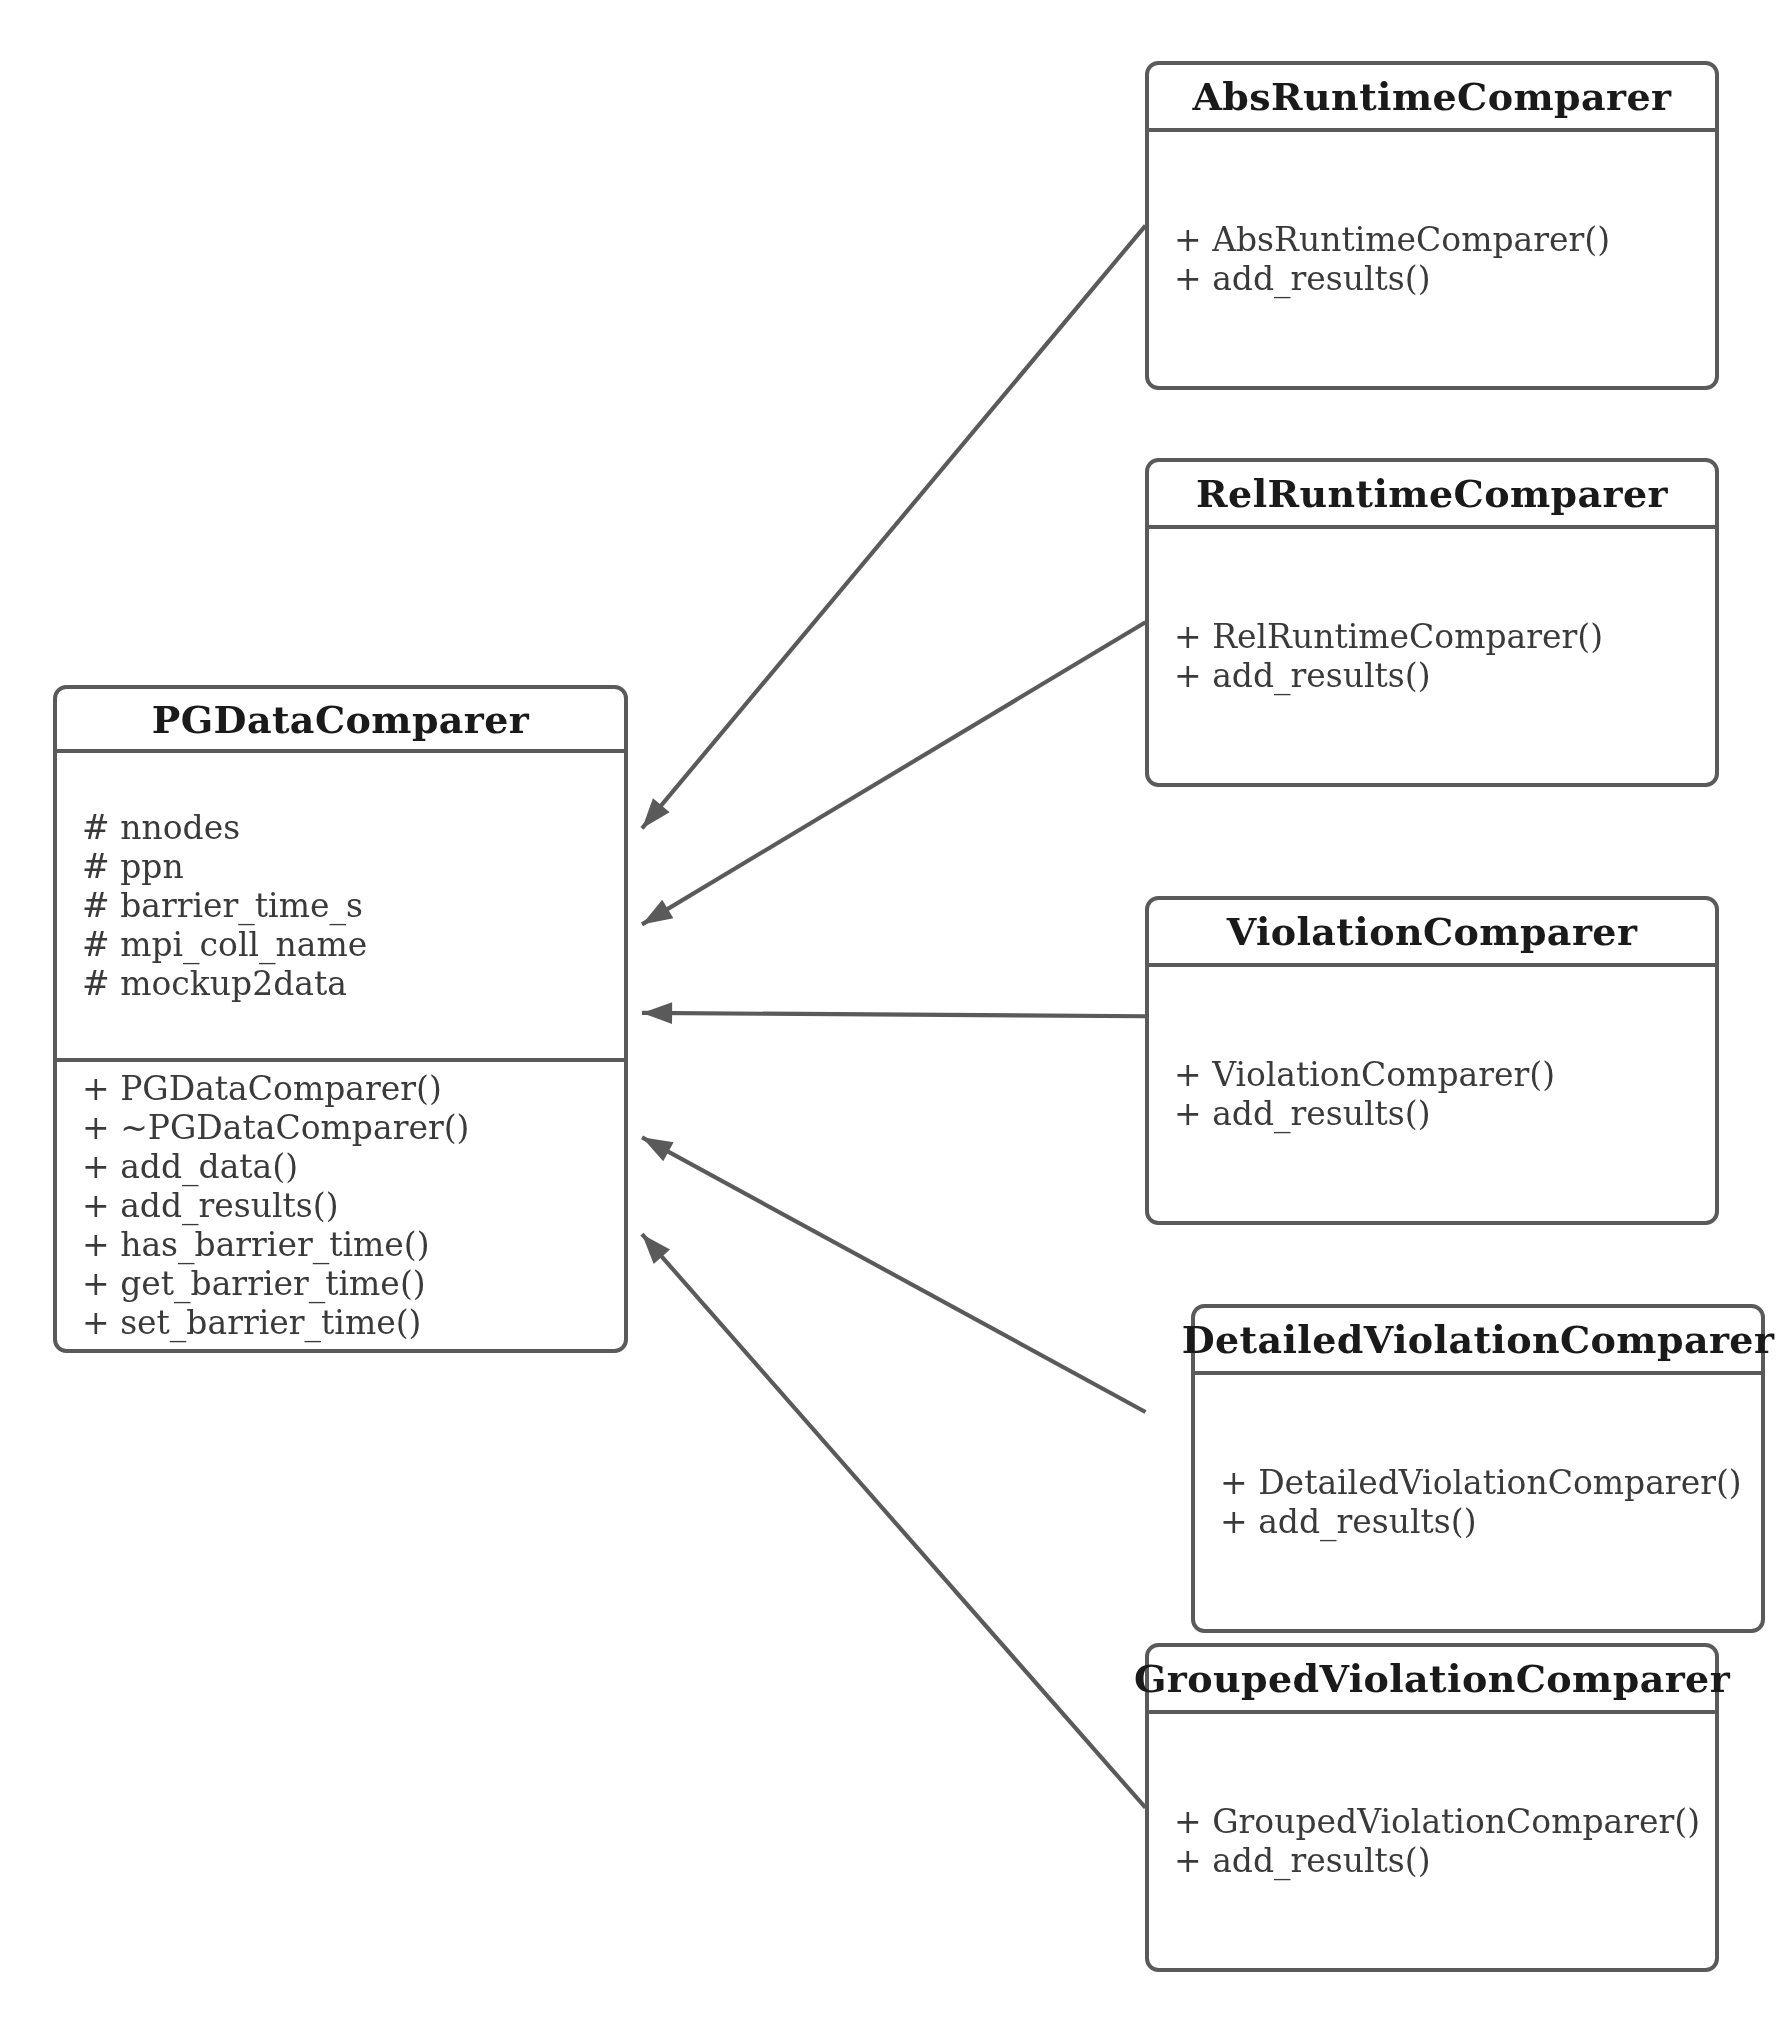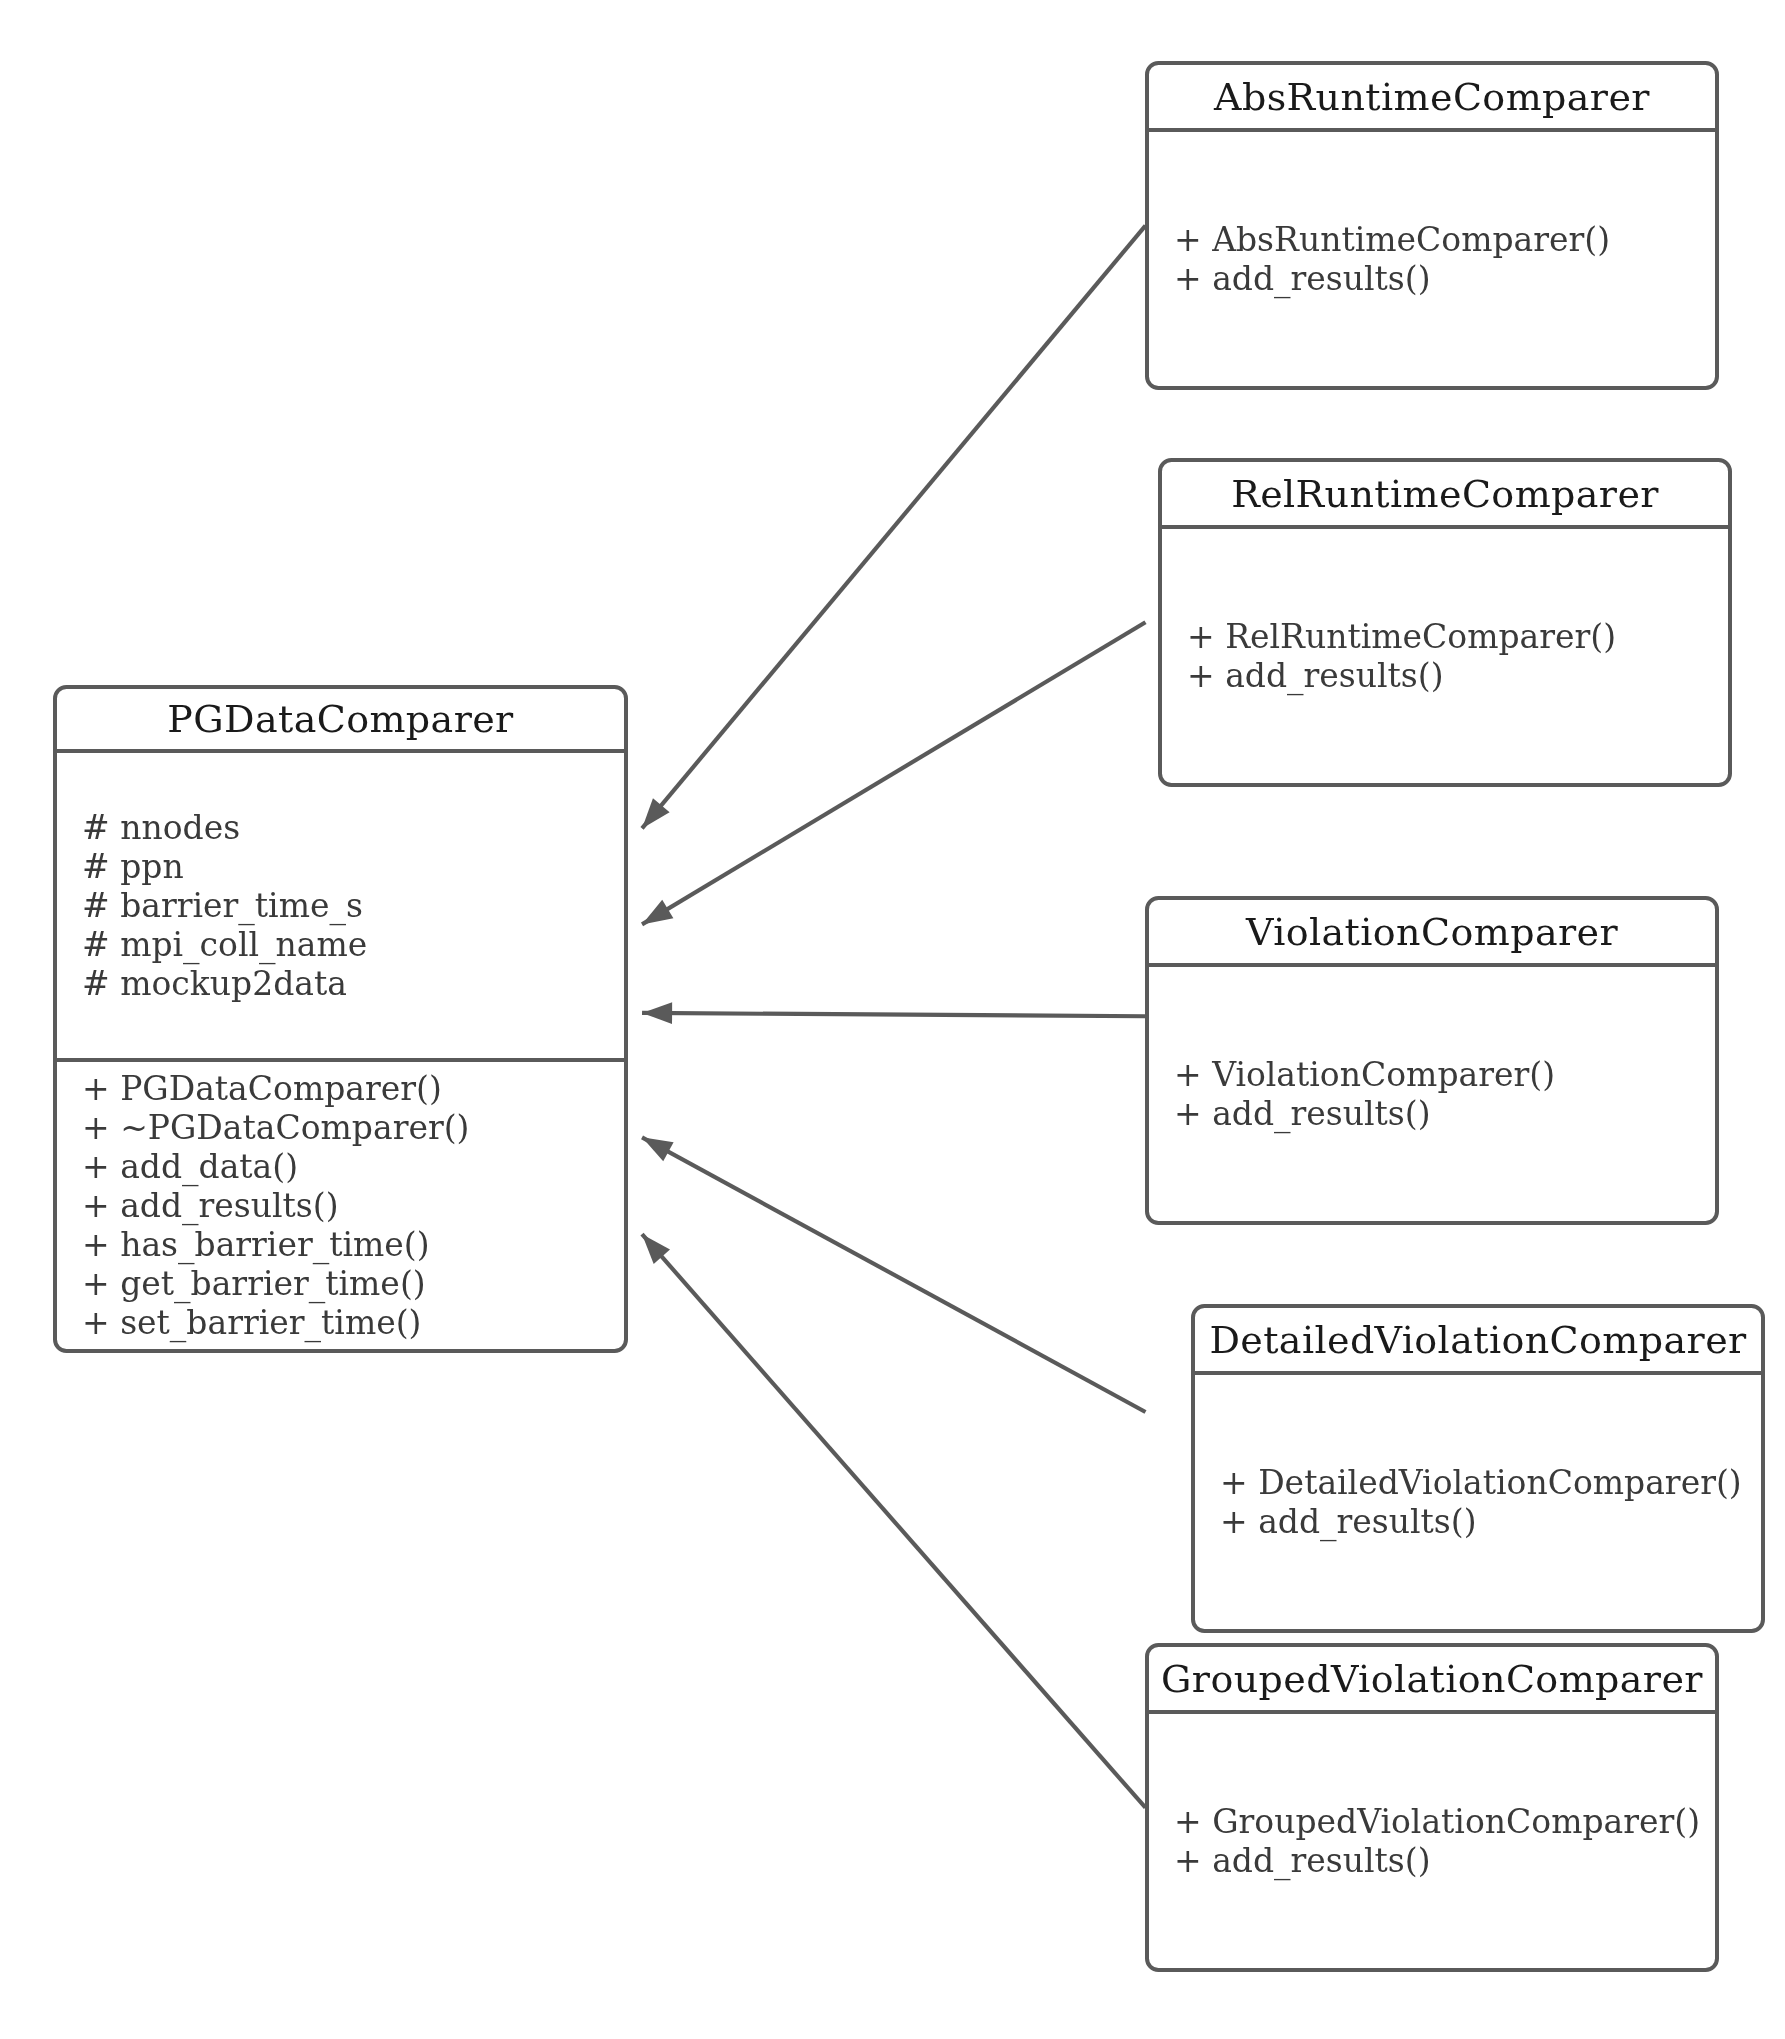--- a/index.html
+++ b/index.html
@@ -29,21 +29,21 @@
     border-radius: 13.4px;
     box-sizing: border-box;
     display: flex;
     flex-direction: column;
   }
   .uml-title {
     display: flex;
     align-items: center;
     justify-content: center;
     border-bottom: 4.2px solid #5a5a5a;
-    font-weight: normal;
+    font-weight: bold;
     font-size: 38px;
     color: #1a1a1a;
     letter-spacing: 0.4px;
     flex: 0 0 auto;
   }
   .uml-compartment {
     display: flex;
     align-items: center;
     box-sizing: border-box;
     flex: 1 1 auto;
@@ -62,21 +62,21 @@
     width: 100%;
   }
   
   #box-pg       { left: 53px;   top: 685px;  width: 575px; height: 668px; }
   #box-pg .uml-title { height: 60px; }
   #box-pg .attrs-compartment { height: 309px; }
   
   .derived-box  { left: 1145px; width: 574px; height: 329px; }
   .derived-box .uml-title { height: 63px; }
   #box-d0 { top: 61px;   }
-  #box-d1 { top: 458px; margin-left: 13px;  }
+  #box-d1 { top: 458px;  }
   #box-d2 { top: 896px; }
   #box-d3 { top: 1304px; margin-left: 46px; }
   #box-d4 { top: 1643px; justify-content: center; }
 </style>
 </head>
 <body>
 
 <div class="canvas">
 
   <svg class="edges-layer" width="1785" height="2040" viewBox="0 0 2138 2443" xmlns="http://www.w3.org/2000/svg">

